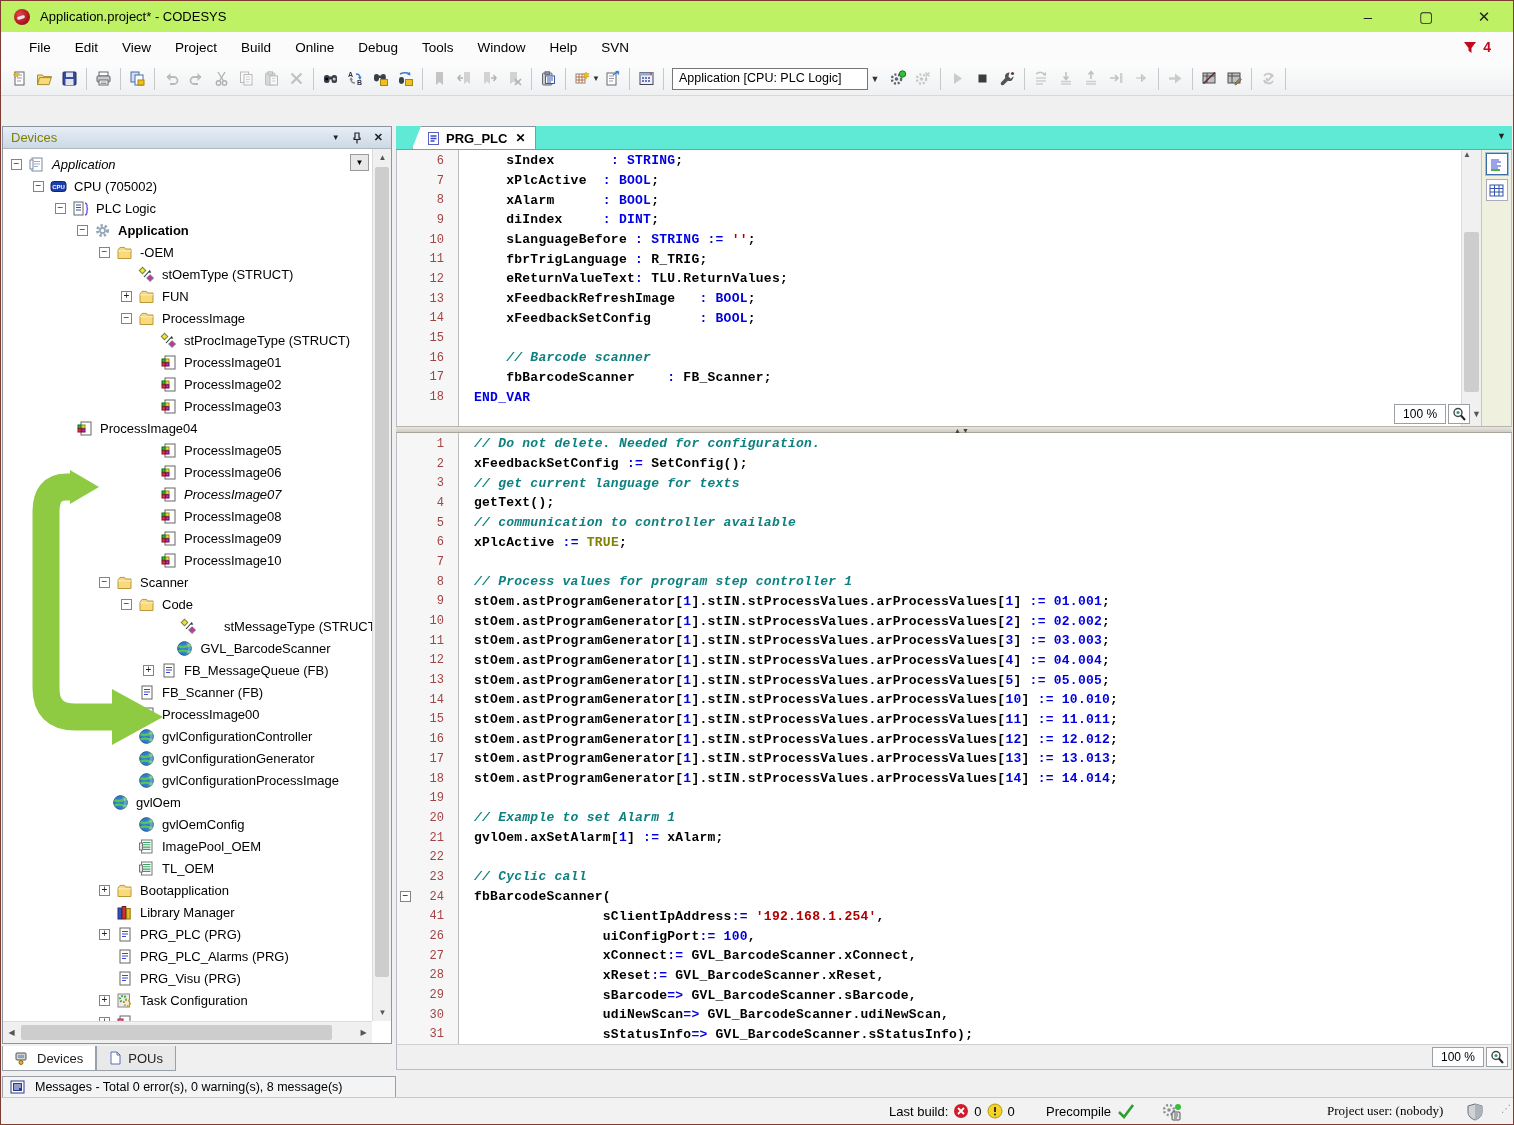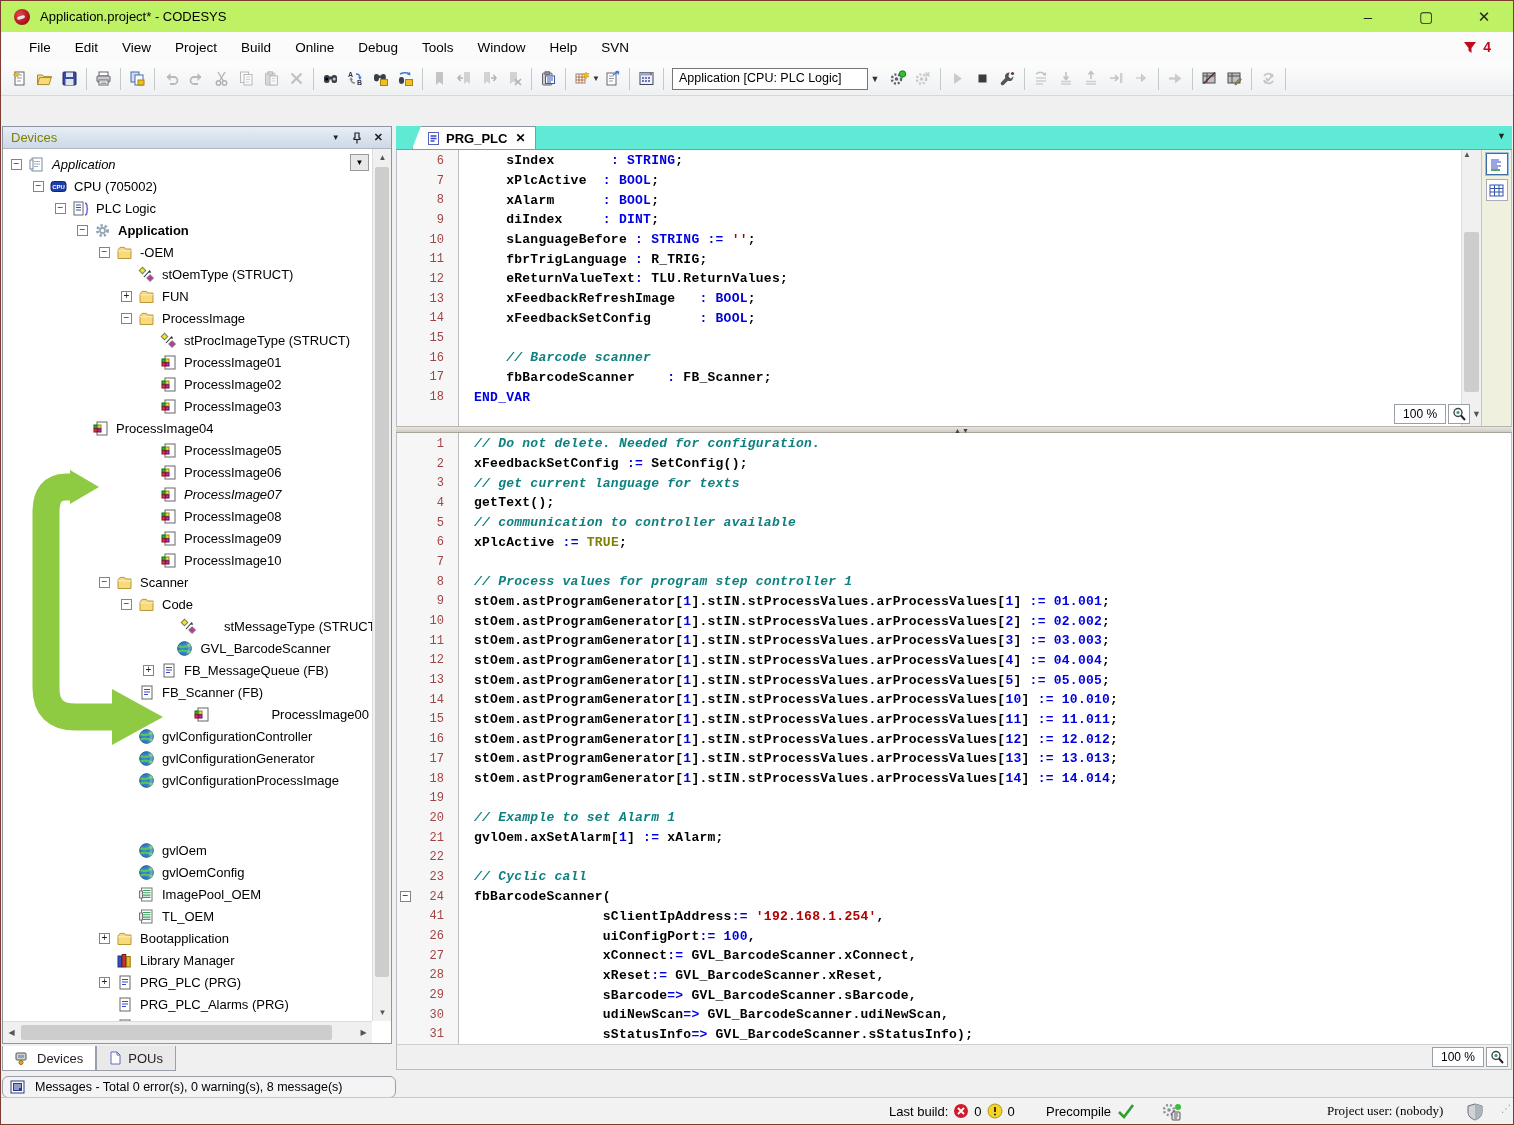--- a/index.html
+++ b/index.html
@@ -53,21 +53,21 @@
   .vscroll { position:absolute; top:22px; right:0; width:19px; bottom:22px; background:#f0f0f0; border-left:1px solid #dcdcdc; }
   .vscroll .arr, .hscroll .arr { position:absolute; width:17px; height:17px; display:flex; align-items:center; justify-content:center; font-size:8px; color:#555; }
   .vscroll .thumb { position:absolute; left:2px; right:2px; background:#cdcdcd; border-radius:2px; }
   .hscroll { position:absolute; left:0; bottom:0; right:19px; height:22px; background:#f0f0f0; border-top:1px solid #dcdcdc; }
   .hscroll .thumb { position:absolute; top:3px; bottom:3px; background:#cdcdcd; border-radius:2px; }
   
   .dock-tabs { position:absolute; left:2px; top:1046px; height:25px; display:flex; }
   .dock-tab { display:flex; align-items:center; gap:6px; padding:0 12px; border:1px solid #9aa0a8; border-top:none; background:#e9e9e9; font-size:13px; color:#222; }
   .dock-tab.active { background:#fff; font-weight:normal; }
   
-  .msg-bar { position:absolute; left:2px; top:1076px; width:394px; height:22px; border:1px solid #9aa0a8; border-radius:6px; background:#f4f4f4; display:flex; align-items:center; gap:10px; padding:0 7px; font-size:12.5px; }
+  .msg-bar { position:absolute; left:2px; top:1076px; width:394px; height:22px; border:1px solid #9aa0a8; border-radius:0; background:#f4f4f4; display:flex; align-items:center; gap:10px; padding:0 7px; font-size:12.5px; }
 
   
   .editor { position:absolute; left:396px; top:126px; right:2px; bottom:55px; }
   .tabbar { position:absolute; left:0; top:0; right:0; height:24px; border-bottom:1px solid #8e959e; background:#5eead4; }
   .etab { position:absolute; left:16px; bottom:0; height:23px; background:#fff; border:1px solid #8e959e; border-bottom:none; display:flex; align-items:center; gap:6px; padding:0 10px 0 14px; clip-path:polygon(9px 0,100% 0,100% 100%,0 100%); }
   .etab .lbl { font-weight:bold; font-size:13px; }
   .etab .x { font-weight:bold; font-size:12px; margin-left:2px; }
   .tab-dd { position:absolute; right:6px; top:5px; font-size:9px; color:#222; }
 
   .pane { position:absolute; left:0; right:0; background:#fff; border-left:1px solid #b9bec4; border-right:1px solid #b9bec4; overflow:hidden; }
@@ -561,21 +561,21 @@
               <svg width="17" height="17" viewBox="0 0 17 17">
                 <rect x="5" y="2" width="10" height="13" fill="#fff" stroke="#666"></rect>
                 <rect x="2" y="5" width="3.2" height="3.2" fill="#2fbb2f" stroke="#0a6a0a"></rect>
                 <rect x="5.8" y="5" width="3.2" height="3.2" fill="#e8e832" stroke="#8a8a10"></rect>
                 <rect x="2" y="8.8" width="3.2" height="3.2" fill="#e83a50" stroke="#8a0a1a"></rect>
                 <rect x="5.8" y="8.8" width="3.2" height="3.2" fill="#cc2fa8" stroke="#6a0a5a"></rect>
               </svg>
             </span>
             <span class="tlabel">ProcessImage03</span>
           </div>
-          <div class="trow" style="padding-left: 72px;">
+          <div class="trow" style="padding-left: 56px;">
             <span class="noexp"></span>
             <span class="ticon">
               <svg width="17" height="17" viewBox="0 0 17 17">
                 <rect x="5" y="2" width="10" height="13" fill="#fff" stroke="#666"></rect>
                 <rect x="2" y="5" width="3.2" height="3.2" fill="#2fbb2f" stroke="#0a6a0a"></rect>
                 <rect x="5.8" y="5" width="3.2" height="3.2" fill="#e8e832" stroke="#8a8a10"></rect>
                 <rect x="2" y="8.8" width="3.2" height="3.2" fill="#e83a50" stroke="#8a0a1a"></rect>
                 <rect x="5.8" y="8.8" width="3.2" height="3.2" fill="#cc2fa8" stroke="#6a0a5a"></rect>
               </svg>
             </span>
@@ -716,21 +716,21 @@
           <div class="trow" style="padding-left: 118px;">
             <span class="noexp"></span>
             <span class="ticon">
               <svg width="17" height="17" viewBox="0 0 17 17">
                 <rect x="4" y="2" width="10" height="13" fill="#fff" stroke="#666"></rect>
                 <path d="M6 5.5h6M6 8h6M6 10.5h4" stroke="#3a46d0" stroke-width="1.2"></path>
               </svg>
             </span>
             <span class="tlabel">FB_Scanner (FB)</span>
           </div>
-          <div class="trow" style="padding-left: 118px; justify-content: space-between;">
+          <div class="trow" style="padding-left: 118px;">
             <span class="noexp"></span>
             <span class="ticon">
               <svg width="17" height="17" viewBox="0 0 17 17">
                 <rect x="5" y="2" width="10" height="13" fill="#fff" stroke="#666"></rect>
                 <rect x="2" y="5" width="3.2" height="3.2" fill="#2fbb2f" stroke="#0a6a0a"></rect>
                 <rect x="5.8" y="5" width="3.2" height="3.2" fill="#e8e832" stroke="#8a8a10"></rect>
                 <rect x="2" y="8.8" width="3.2" height="3.2" fill="#e83a50" stroke="#8a0a1a"></rect>
                 <rect x="5.8" y="8.8" width="3.2" height="3.2" fill="#cc2fa8" stroke="#6a0a5a"></rect>
               </svg>
             </span>
@@ -765,21 +765,21 @@
             <span class="ticon">
               <svg width="17" height="17" viewBox="0 0 17 17">
                 <circle cx="8.5" cy="8.5" r="6.8" fill="#2f7fd0" stroke="#1a4f8a"></circle>
                 <path d="M2.5 6 q4 2.5 12-1.2" stroke="#58c258" stroke-width="2.6" fill="none"></path>
                 <path d="M2.5 11.5 q5-2 12 .8" stroke="#58c258" stroke-width="2.4" fill="none"></path>
                 <path d="M8.5 1.7 a6.8 6.8 0 0 1 0 13.6 a3.4 6.8 0 0 0 0-13.6" fill="#ffffff" opacity=".25"></path>
               </svg>
             </span>
             <span class="tlabel">gvlConfigurationProcessImage</span>
           </div>
-          <div class="trow" style="padding-left: 118px; margin-top: 48px;">
+          <div class="trow" style="padding-left: 92px;">
             <span class="noexp"></span>
             <span class="ticon">
               <svg width="17" height="17" viewBox="0 0 17 17">
                 <circle cx="8.5" cy="8.5" r="6.8" fill="#2f7fd0" stroke="#1a4f8a"></circle>
                 <path d="M2.5 6 q4 2.5 12-1.2" stroke="#58c258" stroke-width="2.6" fill="none"></path>
                 <path d="M2.5 11.5 q5-2 12 .8" stroke="#58c258" stroke-width="2.4" fill="none"></path>
                 <path d="M8.5 1.7 a6.8 6.8 0 0 1 0 13.6 a3.4 6.8 0 0 0 0-13.6" fill="#ffffff" opacity=".25"></path>
               </svg>
             </span>
             <span class="tlabel">gvlOem</span>

